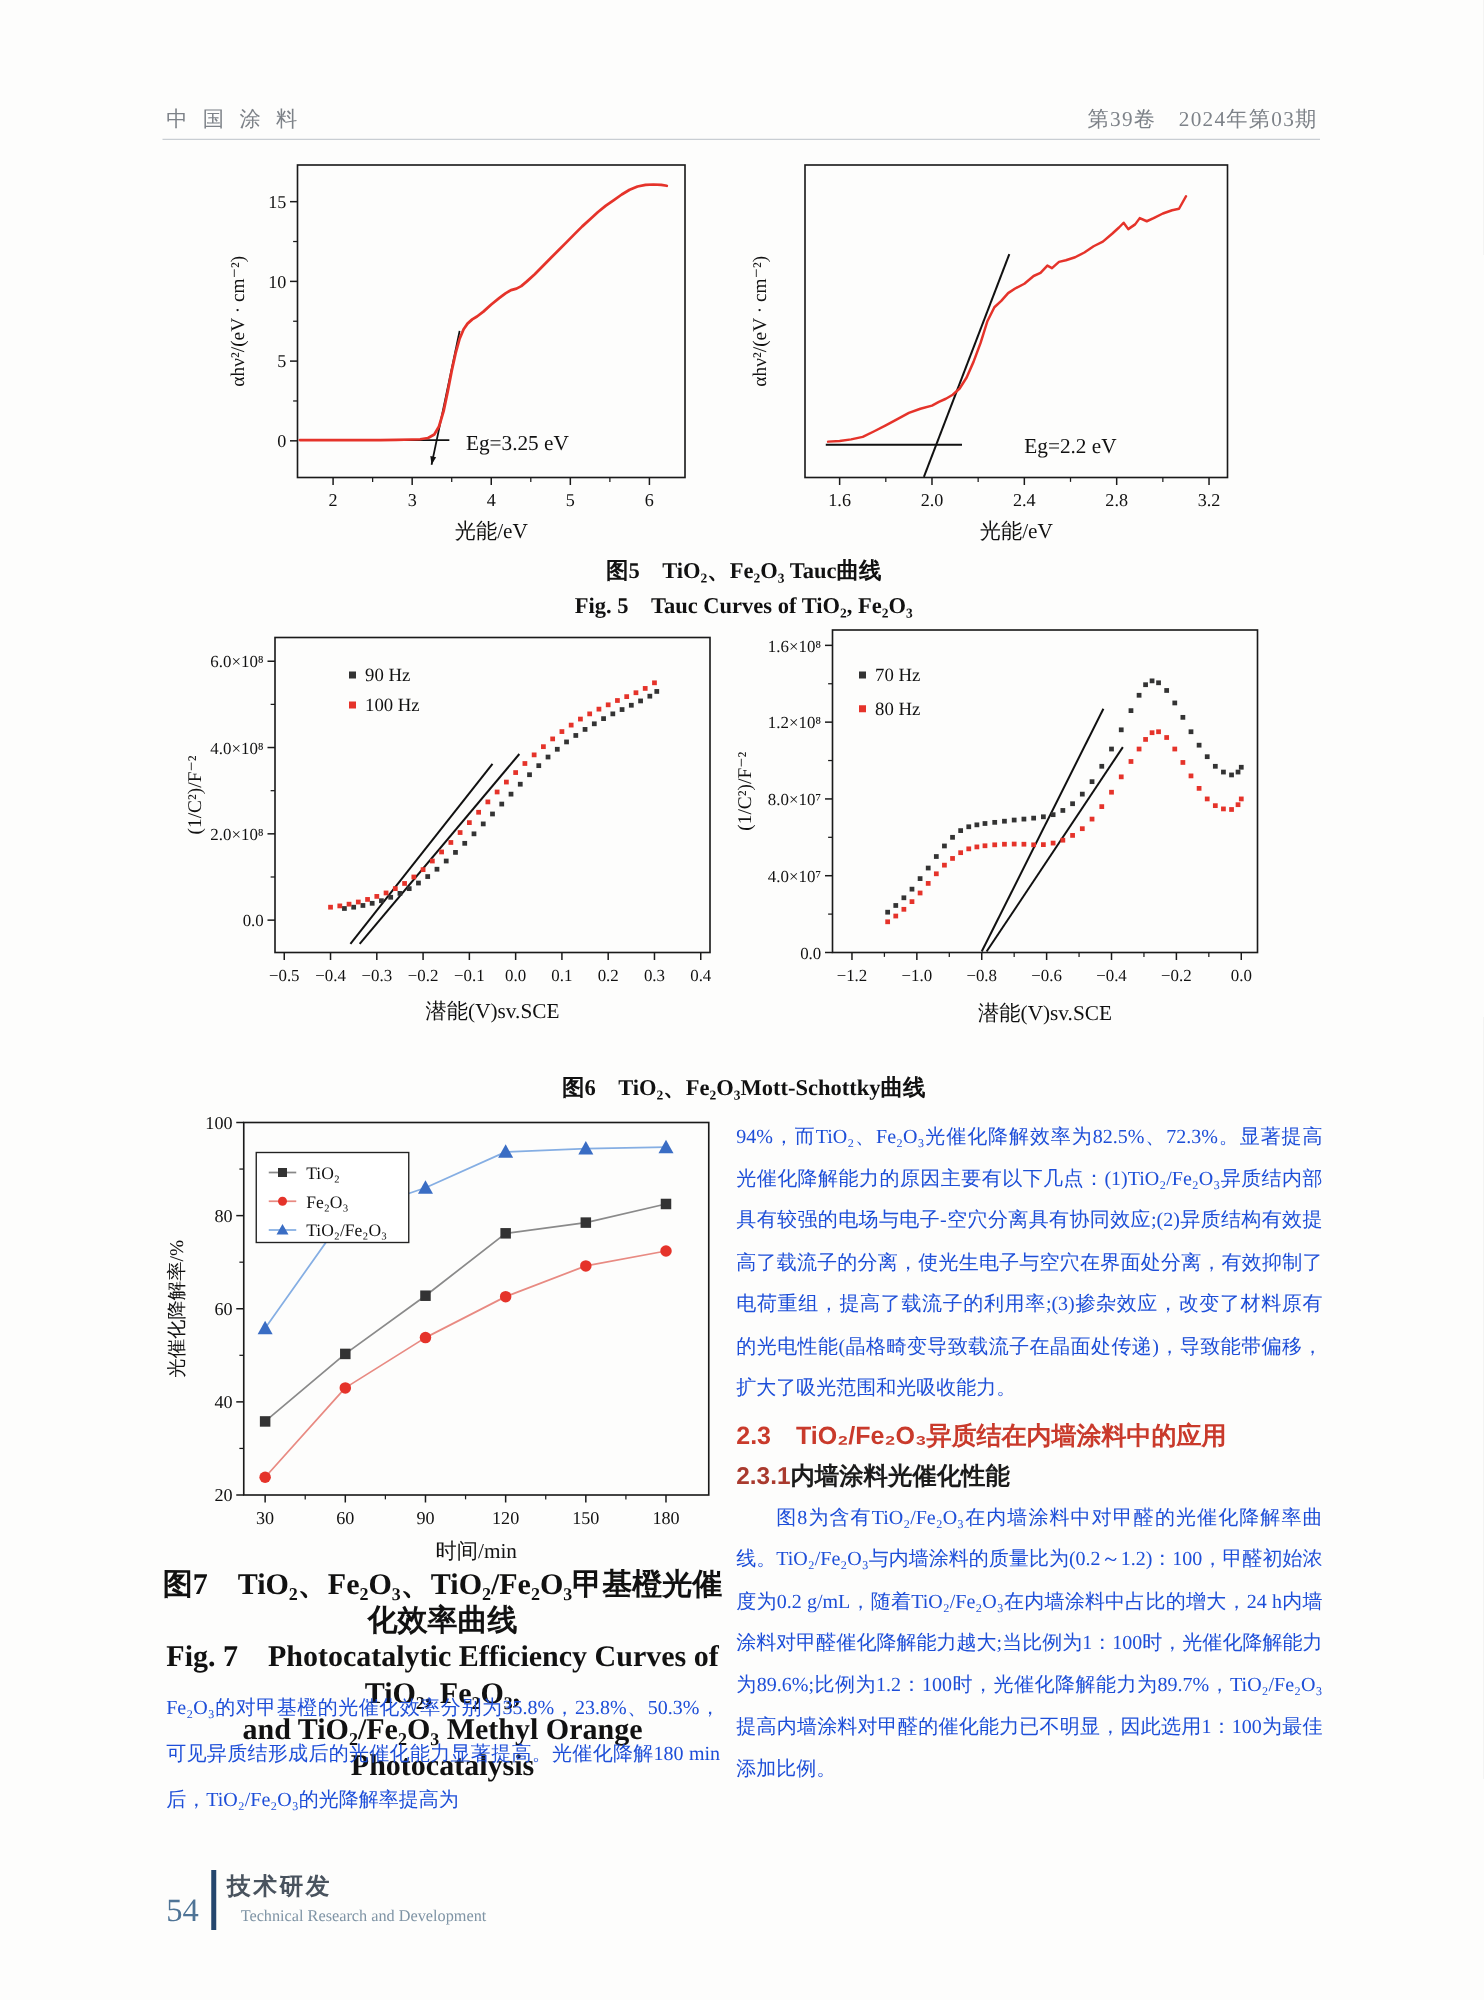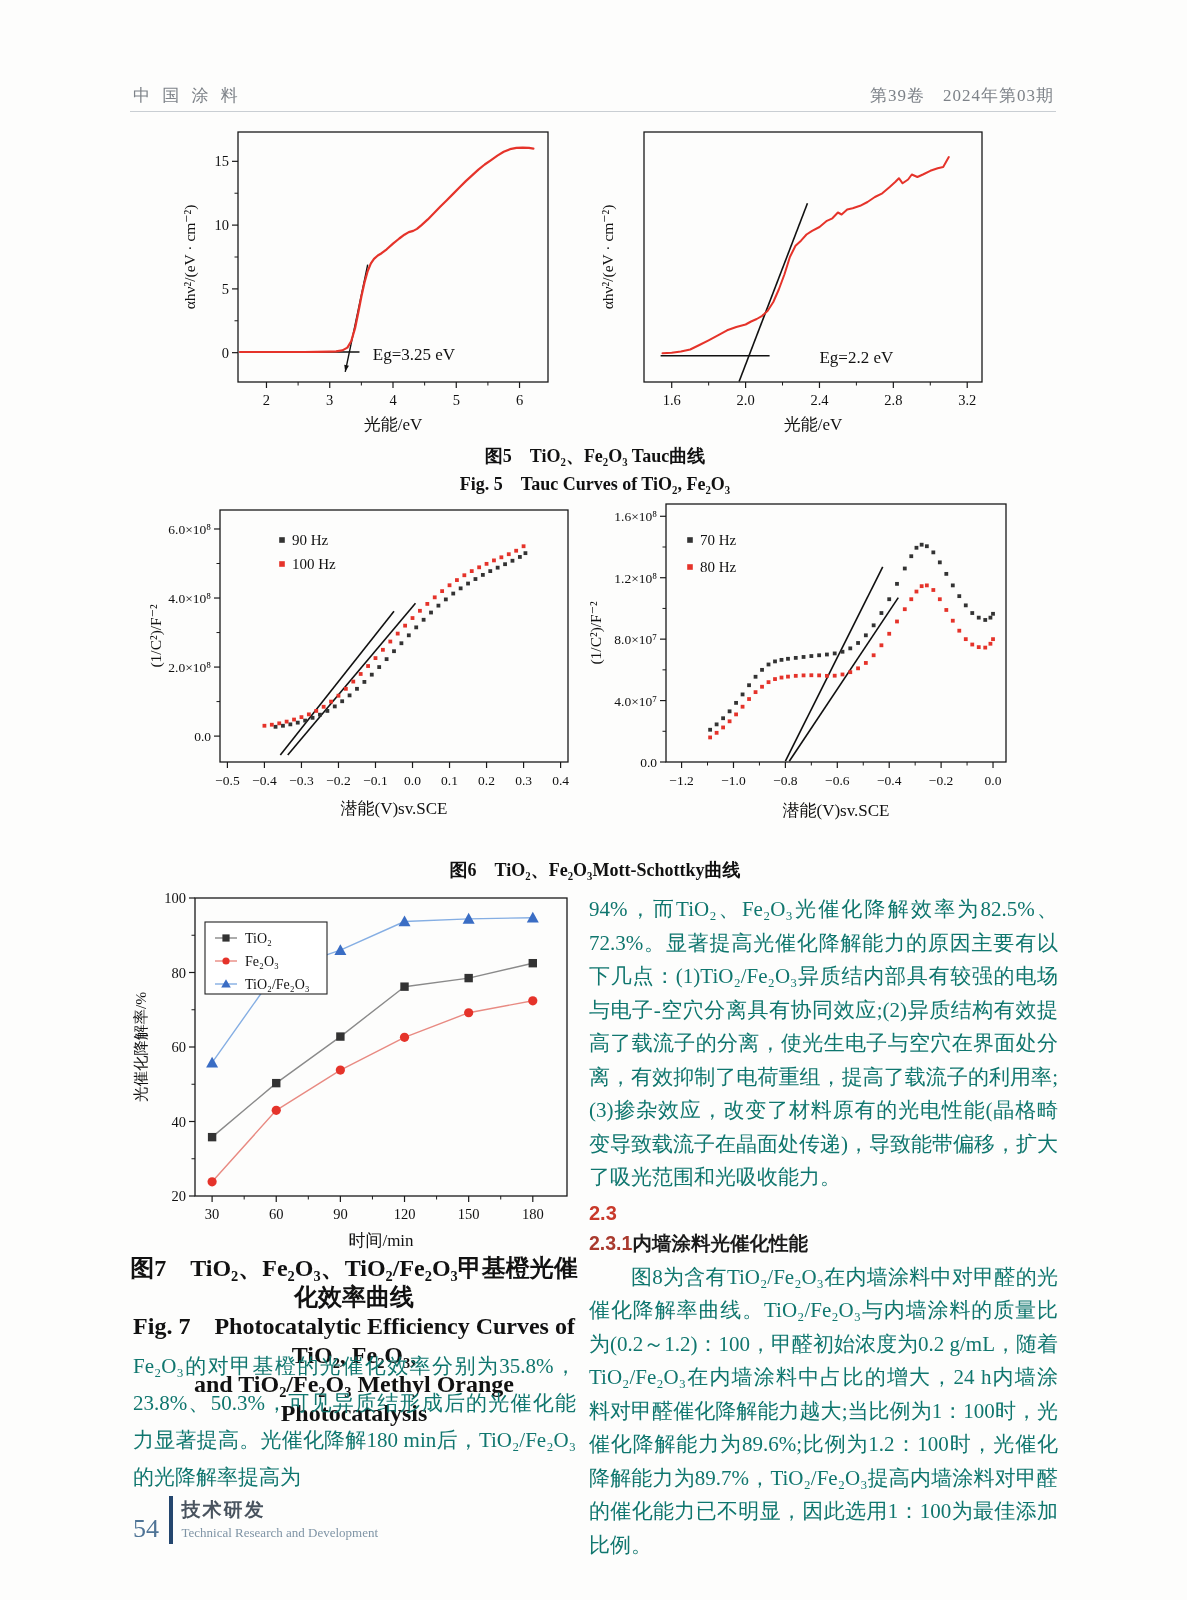--- a/index.html
+++ b/index.html
@@ -12,36 +12,36 @@
   .hdr-rule{left:130px;top:111px;width:926px;height:0;border-top:1.5px solid #c9ced3;}
   
   svg.chart{position:absolute;overflow:visible;}
   svg text{font-family:"Liberation Serif","DejaVu Serif",serif;}
   
   .caption{text-align:center;font-weight:bold;font-size:18px;line-height:28px;color:#111;}
   .cap5{left:133px;top:442px;width:924px;}
   .cap6{left:133px;top:856px;width:924px;}
   .cap7{left:123px;top:1254px;width:462px;font-size:24px;line-height:29px;}
   
-  .para{font-size:21px;text-align:justify;color:#0f766e;}
+  .para{font-size:16px;text-align:justify;color:#1d4ed8;}
   .left-para{left:133px;top:1348px;width:443px;line-height:37px;}
   .right-col{left:589px;top:893px;width:469px;}
   .right-col p{margin:0;line-height:33.5px;}
   .p-indent{text-indent:2em;}
   .h23{display:flex;gap:20px;align-items:baseline;margin:7px 0 5px 0;
        font-family:"Liberation Sans","DejaVu Sans",sans-serif;font-weight:bold;font-size:20px;color:#c93a2b;}
   .h231{display:flex;align-items:baseline;margin:2px 0 4px 0;font-size:19.5px;}
   .h231 .num{font-family:"Liberation Sans","DejaVu Sans",sans-serif;font-weight:bold;color:#a93a2e;}
   .h231 .ttl{color:#1b1b1b;font-weight:600;font-family:"Liberation Sans","DejaVu Sans",sans-serif;}
   
   .footer{left:133px;top:1496px;display:flex;align-items:center;}
   .pg-num{font-size:26px;color:#4f7496;margin-right:10px;align-self:flex-end;line-height:30px;}
   .ftr-bar{width:3.5px;height:48px;background:#24466e;margin-right:9px;}
   .ftr-zh{font-family:Liberation Sans, sans-serif;font-size:19px;font-weight:bold;color:#49535e;letter-spacing:2px;line-height:26px;}
-  .ftr-en{font-size:13px;color:#7f94a5;line-height:20px;}
+  .ftr-en{font-size:13px;color:#7f94a5;line-height:20px;margin-left:11px;}
 </style>
 </head>
 <body>
 
 <div class="page">
 
   <div class="abs hdr-left">中 国 涂 料</div>
   <div class="abs hdr-right">第39卷　2024年第03期</div>
   <div class="abs hdr-rule"></div>
 
@@ -428,20 +428,21 @@
     <div>Fig. 7　Photocatalytic Efficiency Curves of TiO₂, Fe₂O₃,</div>
     <div>and TiO₂/Fe₂O₃ Methyl Orange Photocatalysis</div>
   </div>
 
   <div class="abs para left-para">Fe₂O₃的对甲基橙的光催化效率分别为35.8%，23.8%、50.3%，可见异质结形成后的光催化能力显著提高。光催化降解180 min后，TiO₂/Fe₂O₃的光降解率提高为</div>
 
   <div class="abs right-col">
     <p class="para">94%，而TiO₂、Fe₂O₃光催化降解效率为82.5%、72.3%。显著提高光催化降解能力的原因主要有以下几点：(1)TiO₂/Fe₂O₃异质结内部具有较强的电场与电子-空穴分离具有协同效应;(2)异质结构有效提高了载流子的分离，使光生电子与空穴在界面处分离，有效抑制了电荷重组，提高了载流子的利用率;(3)掺杂效应，改变了材料原有的光电性能(晶格畸变导致载流子在晶面处传递)，导致能带偏移，扩大了吸光范围和光吸收能力。</p>
     <div class="h23">
       <span>2.3</span>
+      <span>TiO₂/Fe₂O₃异质结在内墙涂料中的应用</span>
     </div>
     <div class="h231">
       <span class="num">2.3.1</span>
       <span class="ttl">内墙涂料光催化性能</span>
     </div>
     <p class="para p-indent">图8为含有TiO₂/Fe₂O₃在内墙涂料中对甲醛的光催化降解率曲线。TiO₂/Fe₂O₃与内墙涂料的质量比为(0.2～1.2)：100，甲醛初始浓度为0.2 g/mL，随着TiO₂/Fe₂O₃在内墙涂料中占比的增大，24 h内墙涂料对甲醛催化降解能力越大;当比例为1：100时，光催化降解能力为89.6%;比例为1.2：100时，光催化降解能力为89.7%，TiO₂/Fe₂O₃提高内墙涂料对甲醛的催化能力已不明显，因此选用1：100为最佳添加比例。</p>
   </div>
 
   <div class="abs footer">
     <div class="pg-num">54</div>

